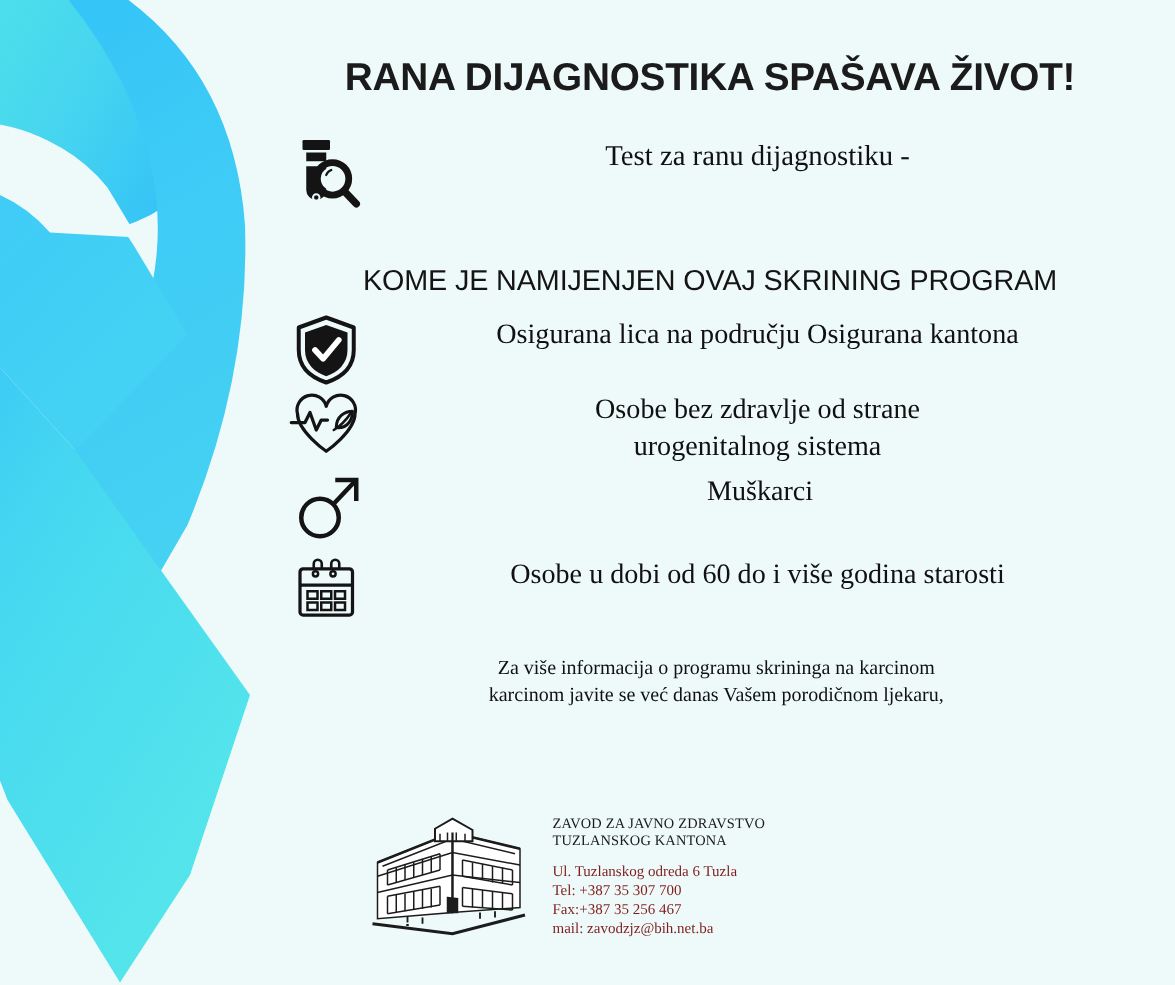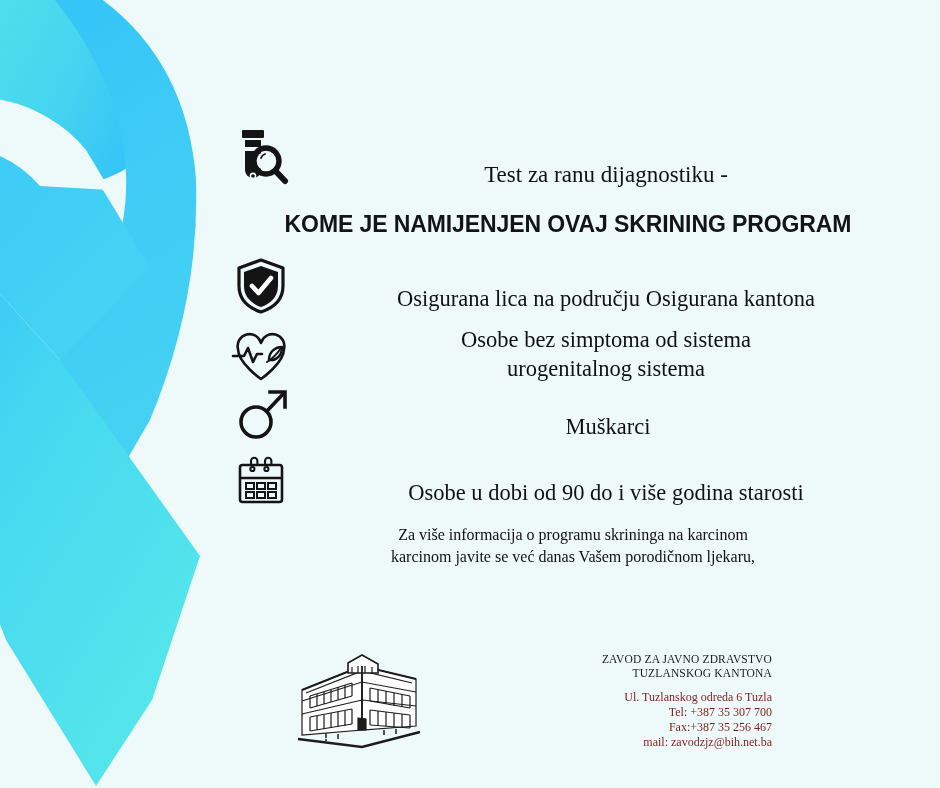--- a/index.html
+++ b/index.html
@@ -56,32 +56,32 @@
     white-space: nowrap;
   }
 
   .section-heading {
     position: absolute;
     left: 0;
     top: 211px;
     width: 700px;
     text-align: center;
     font-family: "Liberation Sans", sans-serif;
-    font-weight: bold;
+    font-weight: normal;
     font-size: 23px;
     letter-spacing: -0.1px;
     color: #141414;
     white-space: nowrap;
   }
 
   
   .row {
     position: absolute;
     display: flex;
-    align-items: flex-end;
+    align-items: flex-start;
   }
   .row .icon-box {
     width: 66px;
     flex: 0 0 66px;
     display: flex;
     align-items: center;
     justify-content: center;
   }
   .row .row-text {
     flex: 1;
@@ -120,21 +120,21 @@
     width: 480px;
     display: flex;
     align-items: flex-start;
   }
   #footer .logo-box {
     flex: 0 0 150px;
     padding-top: 6px;
   }
   #footer .org-box {
     flex: 1;
-    text-align: right;
+    text-align: left;
     padding-top: 12px;
   }
   .org-name {
     font-family: "Liberation Serif", serif;
     font-size: 11.5px;
     line-height: 1.22;
     color: #1a1a1a;
     letter-spacing: 0.15px;
   }
   .org-contact {
@@ -180,20 +180,21 @@
 
     <path d="M -40 120 Q 60 120 108 198 L 150 268 L 60 360 L -40 250 Z" fill="url(#gradLeftBand)"></path>
 
     <path d="M -40 250 L 60 360 L 200 556 L 152 700 L 96 786 L 6 640 L -40 520 Z" fill="url(#gradTail)"></path>
 
     <path d="M -40 96 Q 44 98 86 150 L 110 190 L 40 186 Q 8 150 -40 146 Z" fill="#eefaf9"></path>
   </svg>
 
   <div id="content">
 
+    <div class="poster-title">RANA DIJAGNOSTIKA SPAŠAVA ŽIVOT!</div>
 
     <div class="row" id="row-test">
       <div class="icon-box">
         <svg width="56" height="62" viewBox="0 0 56 62" aria-hidden="true">
           <rect x="9" y="2" width="22" height="8" rx="1" fill="#141414"></rect>
           <path d="M12 12 h16 v30 a8 8 0 0 1 -16 0 Z" fill="#141414"></path>
           <rect x="11" y="19" width="18" height="4" fill="#eefaf9"></rect>
           <circle cx="20" cy="48" r="2.6" fill="none" stroke="#eefaf9" stroke-width="1.6"></circle>
           <circle cx="33" cy="33" r="13" fill="none" stroke="#141414" stroke-width="5.4"></circle>
           <circle cx="33" cy="33" r="9.4" fill="#eefaf9"></circle>
@@ -222,21 +223,21 @@
     <div class="row" id="row-symptoms">
       <div class="icon-box">
         <svg width="60" height="54" viewBox="0 0 60 54" aria-hidden="true">
           <path d="M30 49 C30 49 7 33 7 19 A11 11 0 0 1 30 13 A11 11 0 0 1 53 19 C53 33 30 49 30 49 Z" fill="none" stroke="#141414" stroke-width="2.6" stroke-linejoin="round"></path>
           <path d="M2 26 H13 L17 18 L22 32 L26 24 L31 24" fill="none" stroke="#141414" stroke-width="2.6" stroke-linecap="round" stroke-linejoin="round"></path>
           <path d="M38 30 C38 21 45 17 51 17 C51 25 46 31 38 30 Z" fill="none" stroke="#141414" stroke-width="2.4" stroke-linejoin="round"></path>
           <path d="M36 32 C41 29 46 24 50 18" fill="none" stroke="#141414" stroke-width="2" stroke-linecap="round"></path>
         </svg>
       </div>
       <div class="row-text">
-        <div>Osobe bez simptoma od sistema</div>
+        <div>Osobe bez zdravlje od strane</div>
         <div>urogenitalnog sistema</div>
       </div>
     </div>
 
     <div class="row" id="row-men">
       <div class="icon-box">
         <svg width="52" height="56" viewBox="0 0 52 56" aria-hidden="true">
           <circle cx="19" cy="36" r="15" fill="none" stroke="#141414" stroke-width="3.6"></circle>
           <path d="M30 25 L47 7" stroke="#141414" stroke-width="3.6" stroke-linecap="round"></path>
           <path d="M33 6 H48 V21" fill="none" stroke="#141414" stroke-width="3.6" stroke-linecap="square" stroke-linejoin="miter"></path>
@@ -255,21 +256,21 @@
           <circle cx="18.4" cy="15" r="2.1" fill="none" stroke="#141414" stroke-width="2"></circle>
           <circle cx="32.4" cy="15" r="2.1" fill="none" stroke="#141414" stroke-width="2"></circle>
           <rect x="12" y="29" width="8" height="6" fill="none" stroke="#141414" stroke-width="2"></rect>
           <rect x="23" y="29" width="8" height="6" fill="none" stroke="#141414" stroke-width="2"></rect>
           <rect x="34" y="29" width="8" height="6" fill="none" stroke="#141414" stroke-width="2"></rect>
           <rect x="12" y="38" width="8" height="6" fill="none" stroke="#141414" stroke-width="2"></rect>
           <rect x="23" y="38" width="8" height="6" fill="none" stroke="#141414" stroke-width="2"></rect>
           <rect x="34" y="38" width="8" height="6" fill="none" stroke="#141414" stroke-width="2"></rect>
         </svg>
       </div>
-      <div class="row-text">Osobe u dobi od 90 do i više godina starosti</div>
+      <div class="row-text">Osobe u dobi od 60 do i više godina starosti</div>
     </div>
 
     <div class="closing">
       <div>Za više informacija o programu skrininga na karcinom</div>
       <div>karcinom javite se već danas Vašem porodičnom ljekaru,</div>
     </div>
 
     <div id="footer">
       <div class="logo-box">
         <svg width="132" height="104" viewBox="0 0 132 104" aria-hidden="true">

